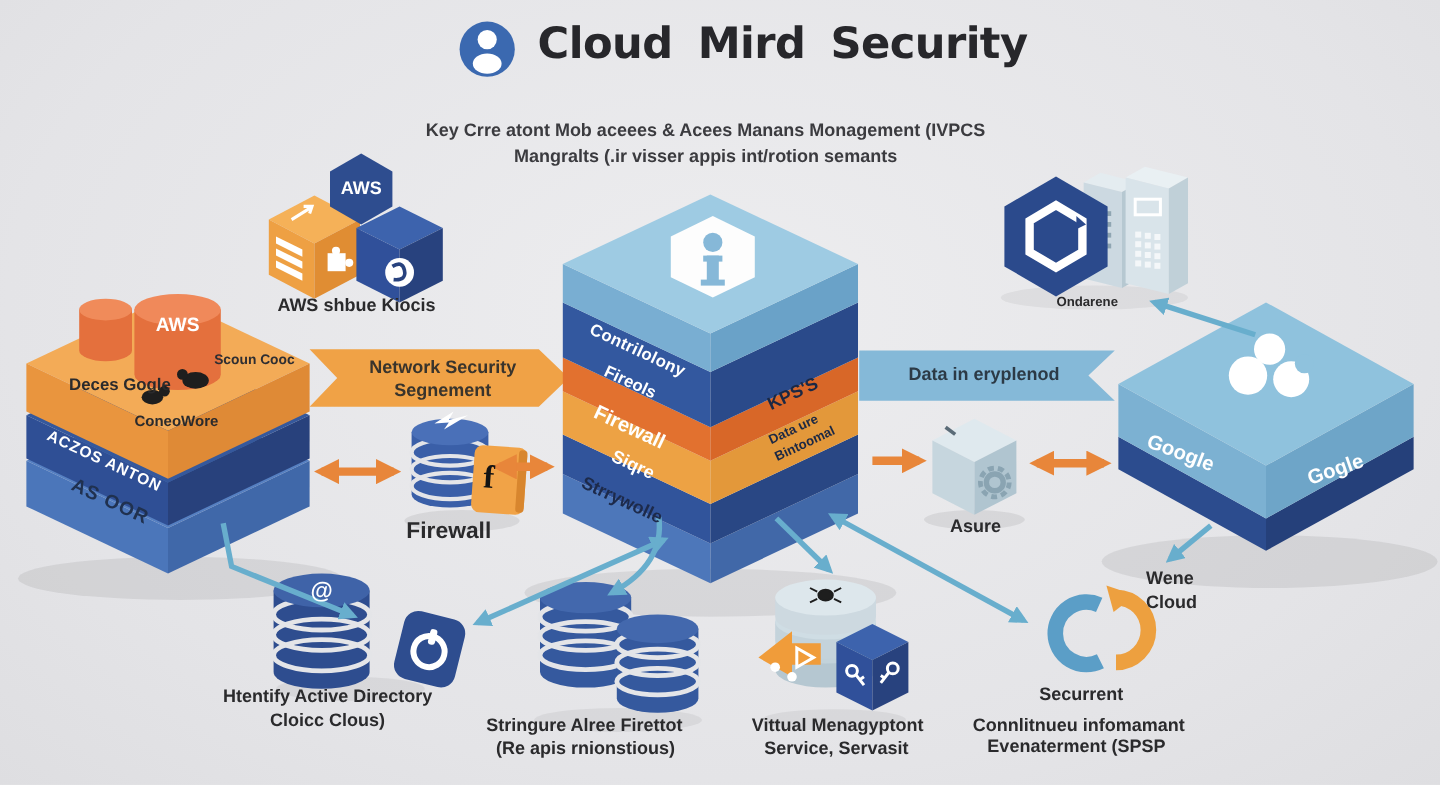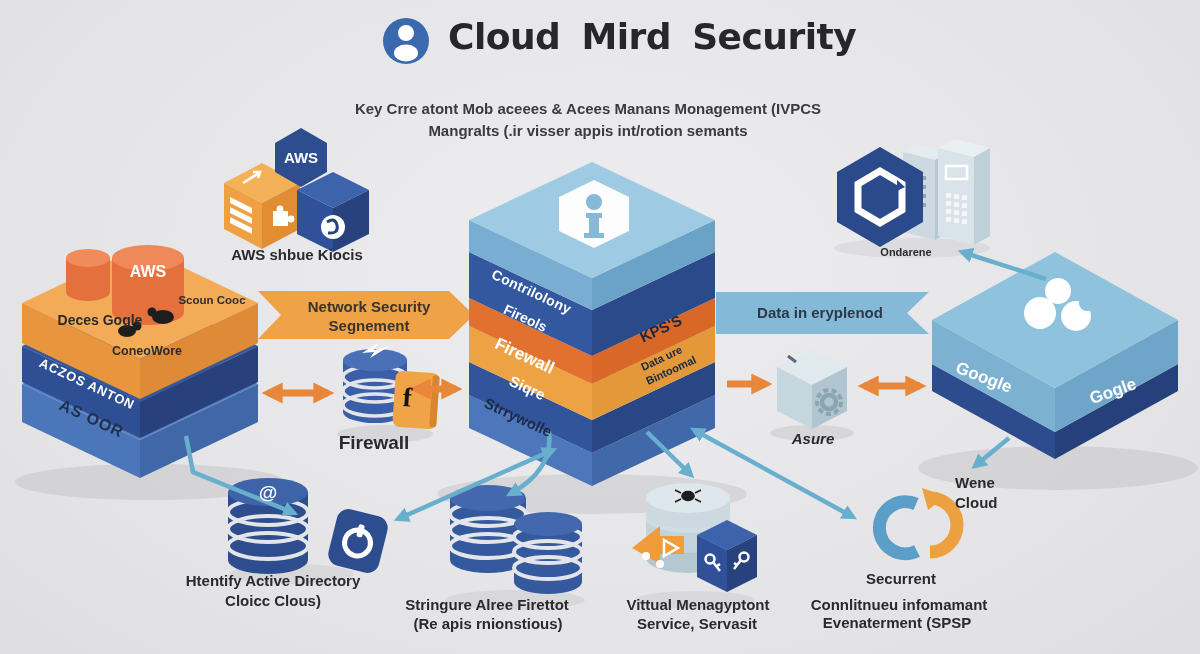--- a/index.html
+++ b/index.html
@@ -313,21 +313,21 @@
 <div class="lbl rot" style="left:637px;top:330px;font-size:15px;color:#1b2844;transform:rotate(-25deg);">KPS'S</div>
 <div class="lbl rot" style="left:639px;top:362px;font-size:11px;color:#1b2844;transform:rotate(-25deg);">Data ure</div>
 <div class="lbl rot" style="left:644px;top:376px;font-size:11px;color:#1b2844;transform:rotate(-25deg);">Bintoomal</div>
 
 <div class="lbl rot" style="left:404px;top:382px;font-size:27px;font-weight:800;color:#131313;font-family:'Liberation Serif',serif;transform:rotate(4deg);">f</div>
 <div class="lbl ctr" style="left:374px;top:432px;font-size:19px;">Firewall</div>
 
 <div class="lbl ctr" style="left:906px;top:246px;font-size:11px;">Ondarene</div>
 <div class="lbl white rot" style="left:960px;top:358px;font-size:17px;transform:rotate(21deg);">Google</div>
 <div class="lbl white rot" style="left:1087px;top:390px;font-size:17px;transform:rotate(-19deg);">Gogle</div>
-<div class="lbl ctr" style="left:813px;top:430px;font-size:15px;font-style:italic;">Asure</div>
+<div class="lbl ctr" style="left:813px;top:430px;font-size:15px;">Asure</div>
 <div class="lbl" style="left:955px;top:474px;font-size:15px;">Wene</div>
 <div class="lbl" style="left:955px;top:494px;font-size:15px;">Cloud</div>
 
 <div class="lbl white ctr" style="left:268px;top:482px;font-size:19px;">@</div>
 <div class="lbl ctr" style="left:273px;top:572px;font-size:15px;">Htentify Active Directory</div>
 <div class="lbl ctr" style="left:273px;top:592px;font-size:15px;">Cloicc Clous)</div>
 
 <div class="lbl ctr" style="left:487px;top:596px;font-size:15px;">Stringure Alree Firettot</div>
 <div class="lbl ctr" style="left:488px;top:615px;font-size:15px;">(Re apis rnionstious)</div>
 

